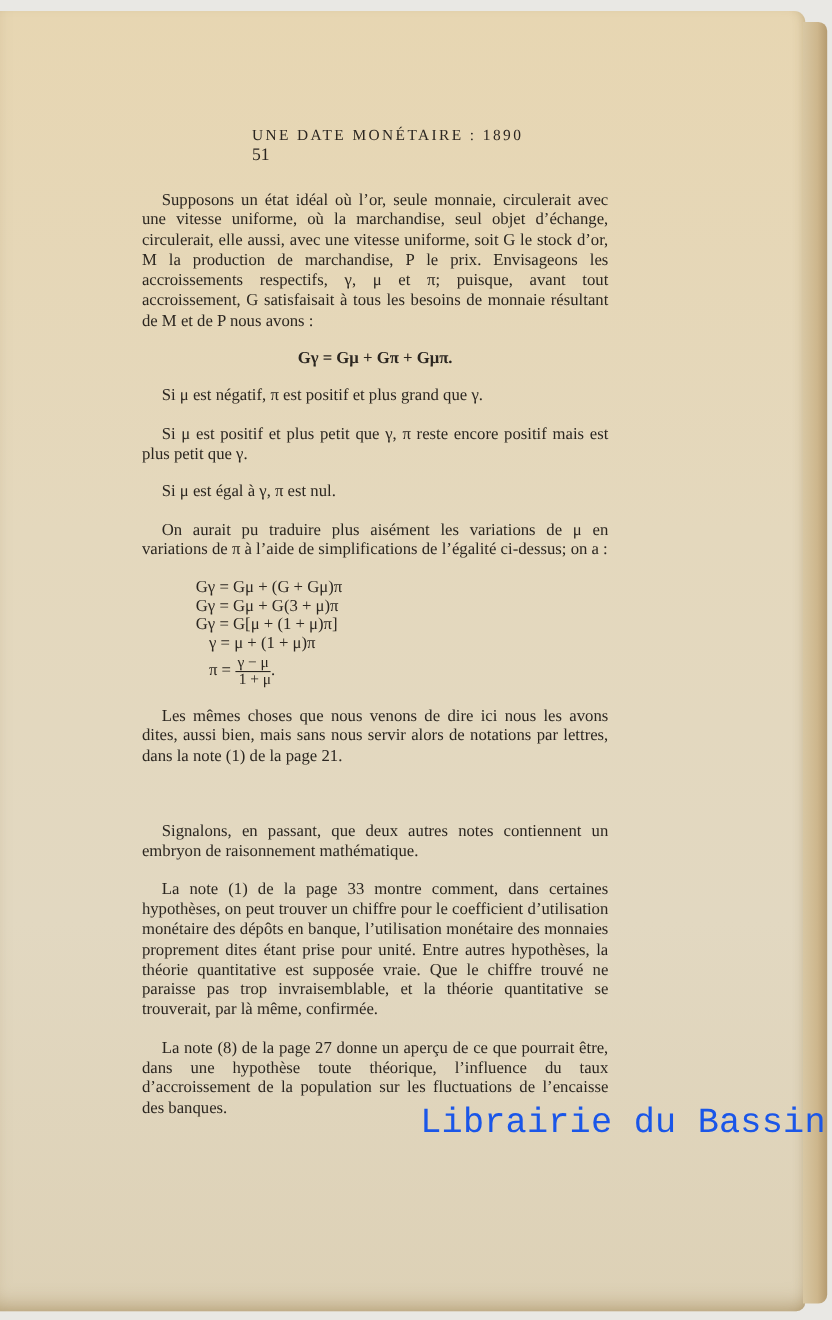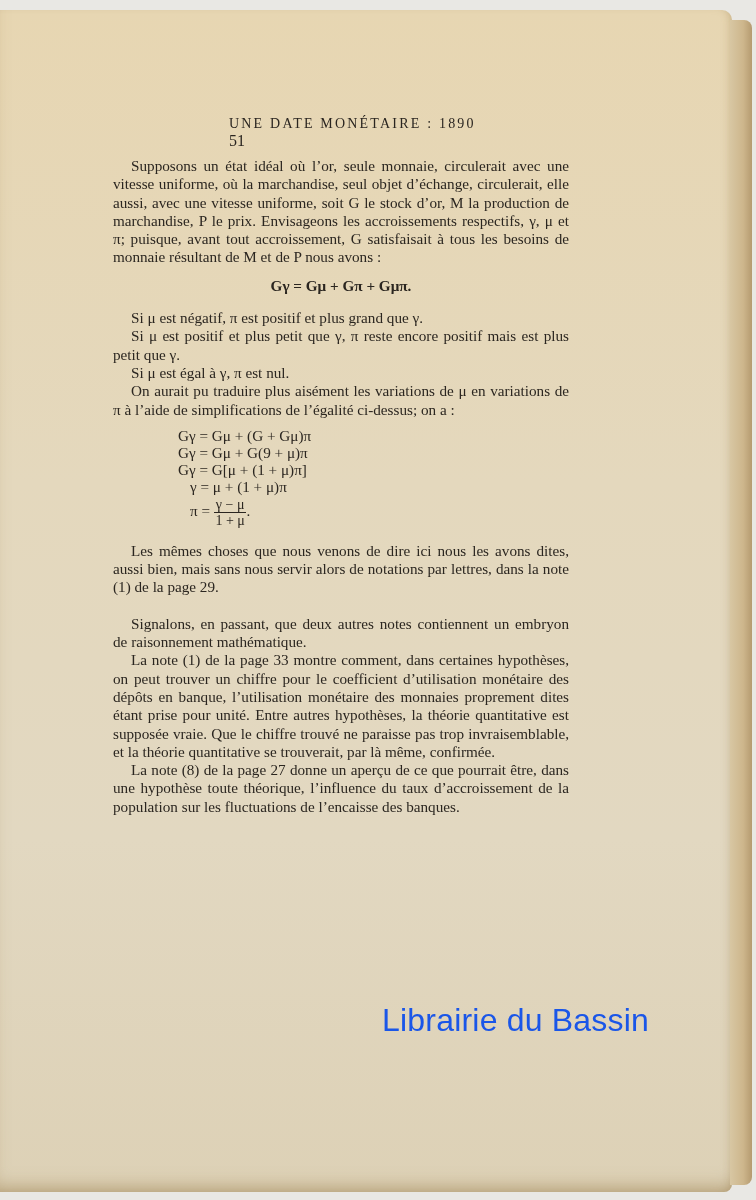--- a/index.html
+++ b/index.html
@@ -24,30 +24,30 @@
       position: absolute; top: 116px; left: 229px; width: 342px;
       font-family: "Liberation Serif", serif; font-size: 14px; letter-spacing: 2.2px;
       color: #2a2520; font-variant: small-caps; display: flex; justify-content: space-between; flex-direction: column;
     }
     .running-head .pg { letter-spacing: 0; font-size: 16px; }
     .text {
       position: absolute; left: 113px; top: 157px; width: 456px;
       font-family: "Liberation Serif", serif; font-size: 15.2px; line-height: 18.3px; color: #2b2620;
       text-align: justify;
     }
-    .text p { margin: 0; text-indent: 18px; }
+    .text p { margin: 16px; text-indent: 18px; }
     .eq { text-align: center; margin: 10px 0 14px 0; text-indent: 0; font-weight: bold; }
     .eqblock { margin: 8px 0 14px 65px; text-indent: 0; line-height: 17px; }
     .eqblock div { white-space: nowrap; }
-    .frac { display: inline-flex; flex-direction: column; align-items: center; vertical-align: middle; font-size: 14px; line-height: 15px; }
+    .frac { display: inline-flex; flex-direction: column; align-items: flex-end; vertical-align: middle; font-size: 14px; line-height: 15px; }
     .frac .num { border-bottom: 1px solid #2b2620; padding: 0 2px; }
     .gap { height: 18px; }
     .watermark {
       position: absolute; left: 382px; top: 1002px;
-      font-family: Liberation Sans, sans-serif; font-size: 32px; color: #1a56e8;
+      font-family: Liberation Mono, monospace; font-size: 32px; color: #1a56e8;
       letter-spacing: 0.2px;
     }
   </style>
 </head>
 <body>
 
 <div class="page"></div>
 <div class="page-edge"></div>
 
 <div class="running-head">
@@ -57,31 +57,31 @@
 
 <div class="text">
   <p>Supposons un état idéal où l’or, seule monnaie, circulerait avec une vitesse uniforme, où la marchandise, seul objet d’échange, circulerait, elle aussi, avec une vitesse uniforme, soit G le stock d’or, M la production de marchandise, P le prix. Envisageons les accroissements respectifs, γ, μ et π; puisque, avant tout accroissement, G satisfaisait à tous les besoins de monnaie résultant de M et de P nous avons :</p>
   <div class="eq">Gγ = Gμ + Gπ + Gμπ.</div>
   <p>Si μ est négatif, π est positif et plus grand que γ.</p>
   <p>Si μ est positif et plus petit que γ, π reste encore positif mais est plus petit que γ.</p>
   <p>Si μ est égal à γ, π est nul.</p>
   <p>On aurait pu traduire plus aisément les variations de μ en variations de π à l’aide de simplifications de l’égalité ci-dessus; on a :</p>
   <div class="eqblock">
     <div>Gγ = Gμ + (G + Gμ)π</div>
-    <div>Gγ = Gμ + G(9 + μ)π</div>
+    <div>Gγ = Gμ + G(3 + μ)π</div>
     <div>Gγ = G[μ + (1 + μ)π]</div>
     <div style="padding-left:12px">γ = μ + (1 + μ)π</div>
     <div style="padding-left:12px; margin-top:2px">
       <span>π =</span>
       <span class="frac">
         <span class="num">γ − μ</span>
         <span>1 + μ</span>
       </span><span>.</span>
     </div>
   </div>
-  <p>Les mêmes choses que nous venons de dire ici nous les avons dites, aussi bien, mais sans nous servir alors de notations par lettres, dans la note (1) de la page 29.</p>
+  <p>Les mêmes choses que nous venons de dire ici nous les avons dites, aussi bien, mais sans nous servir alors de notations par lettres, dans la note (1) de la page 21.</p>
   <div class="gap"></div>
   <p>Signalons, en passant, que deux autres notes contiennent un embryon de raisonnement mathématique.</p>
   <p>La note (1) de la page 33 montre comment, dans certaines hypothèses, on peut trouver un chiffre pour le coefficient d’utilisation monétaire des dépôts en banque, l’utilisation monétaire des monnaies proprement dites étant prise pour unité. Entre autres hypothèses, la théorie quantitative est supposée vraie. Que le chiffre trouvé ne paraisse pas trop invraisemblable, et la théorie quantitative se trouverait, par là même, confirmée.</p>
   <p>La note (8) de la page 27 donne un aperçu de ce que pourrait être, dans une hypothèse toute théorique, l’influence du taux d’accroissement de la population sur les fluctuations de l’encaisse des banques.</p>
 </div>
 
 <div class="watermark">Librairie du Bassin</div>
 
 </body></html>

